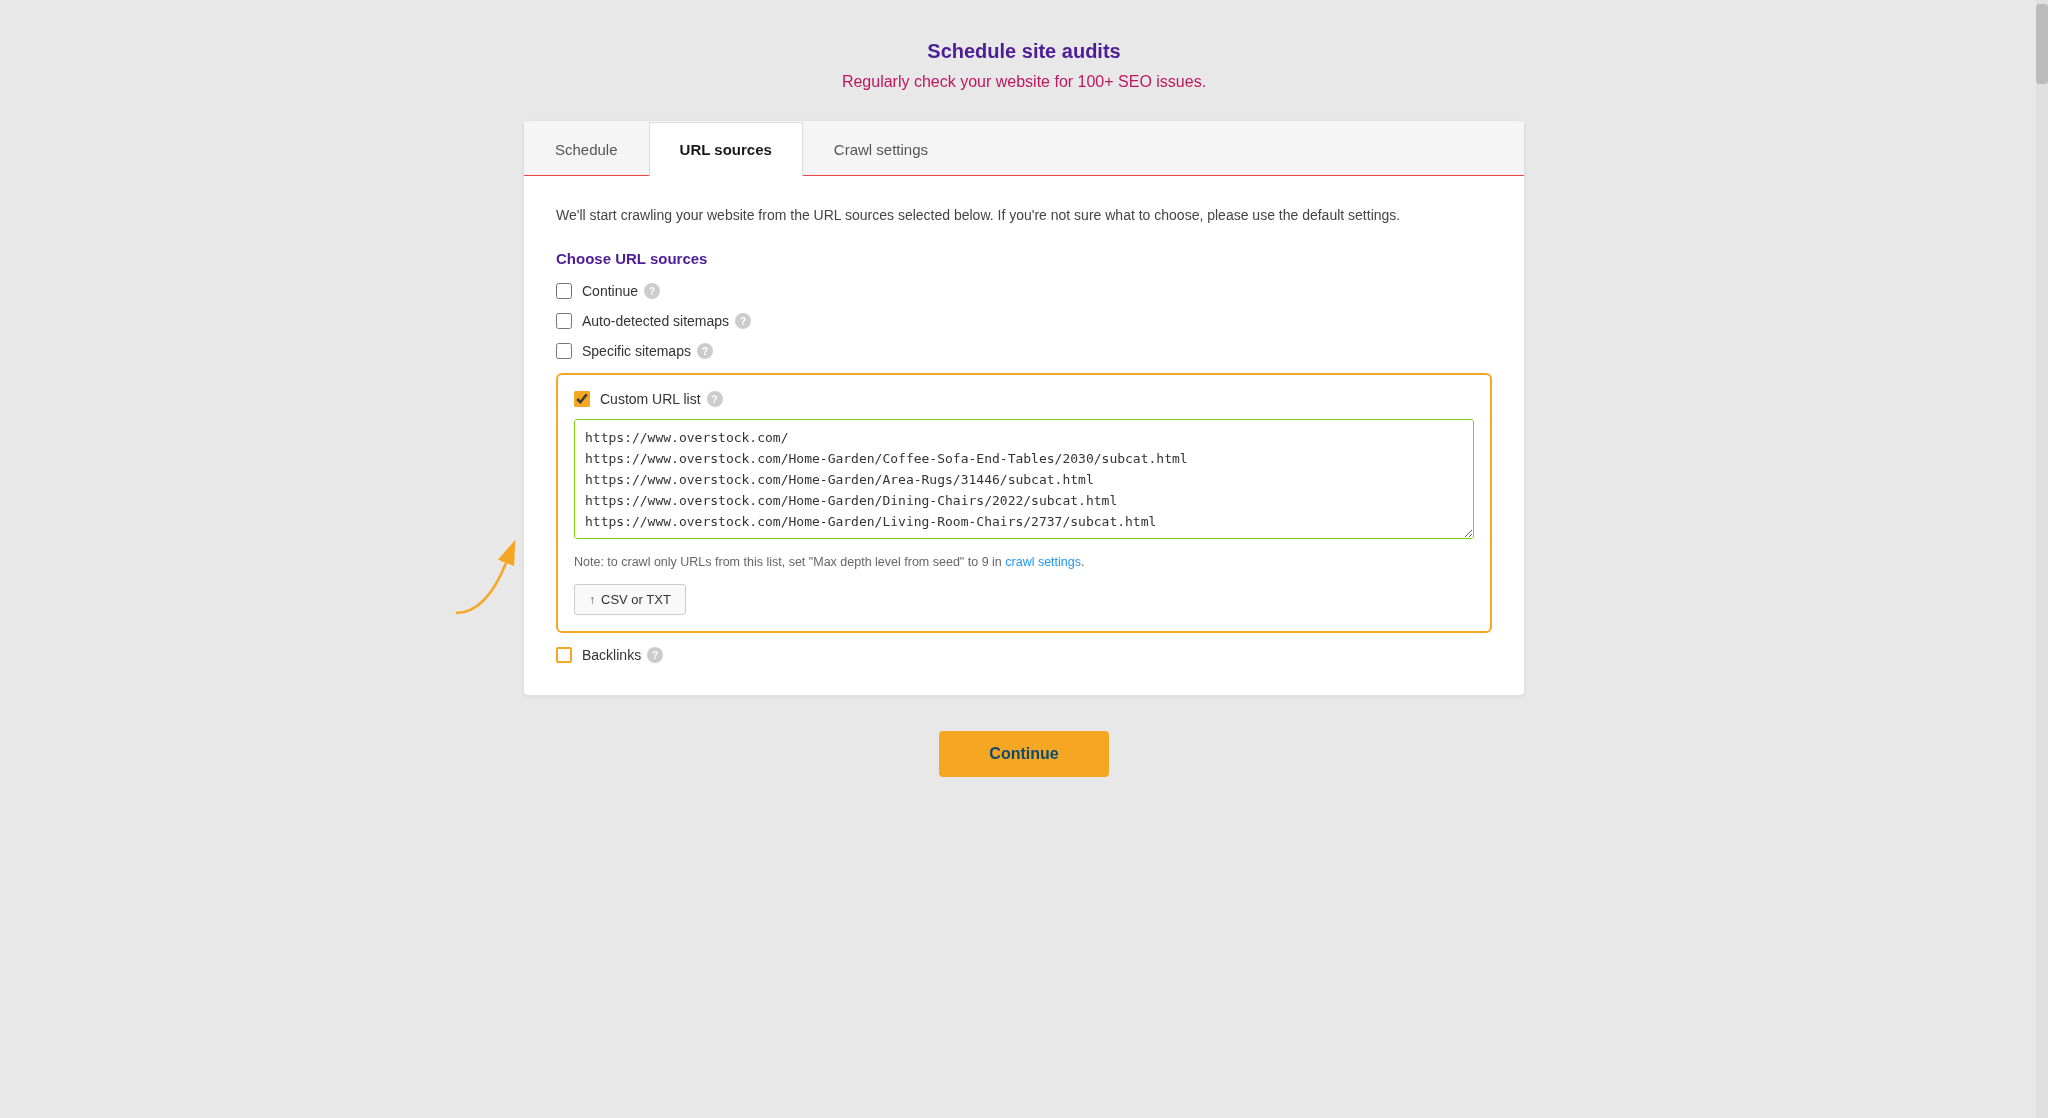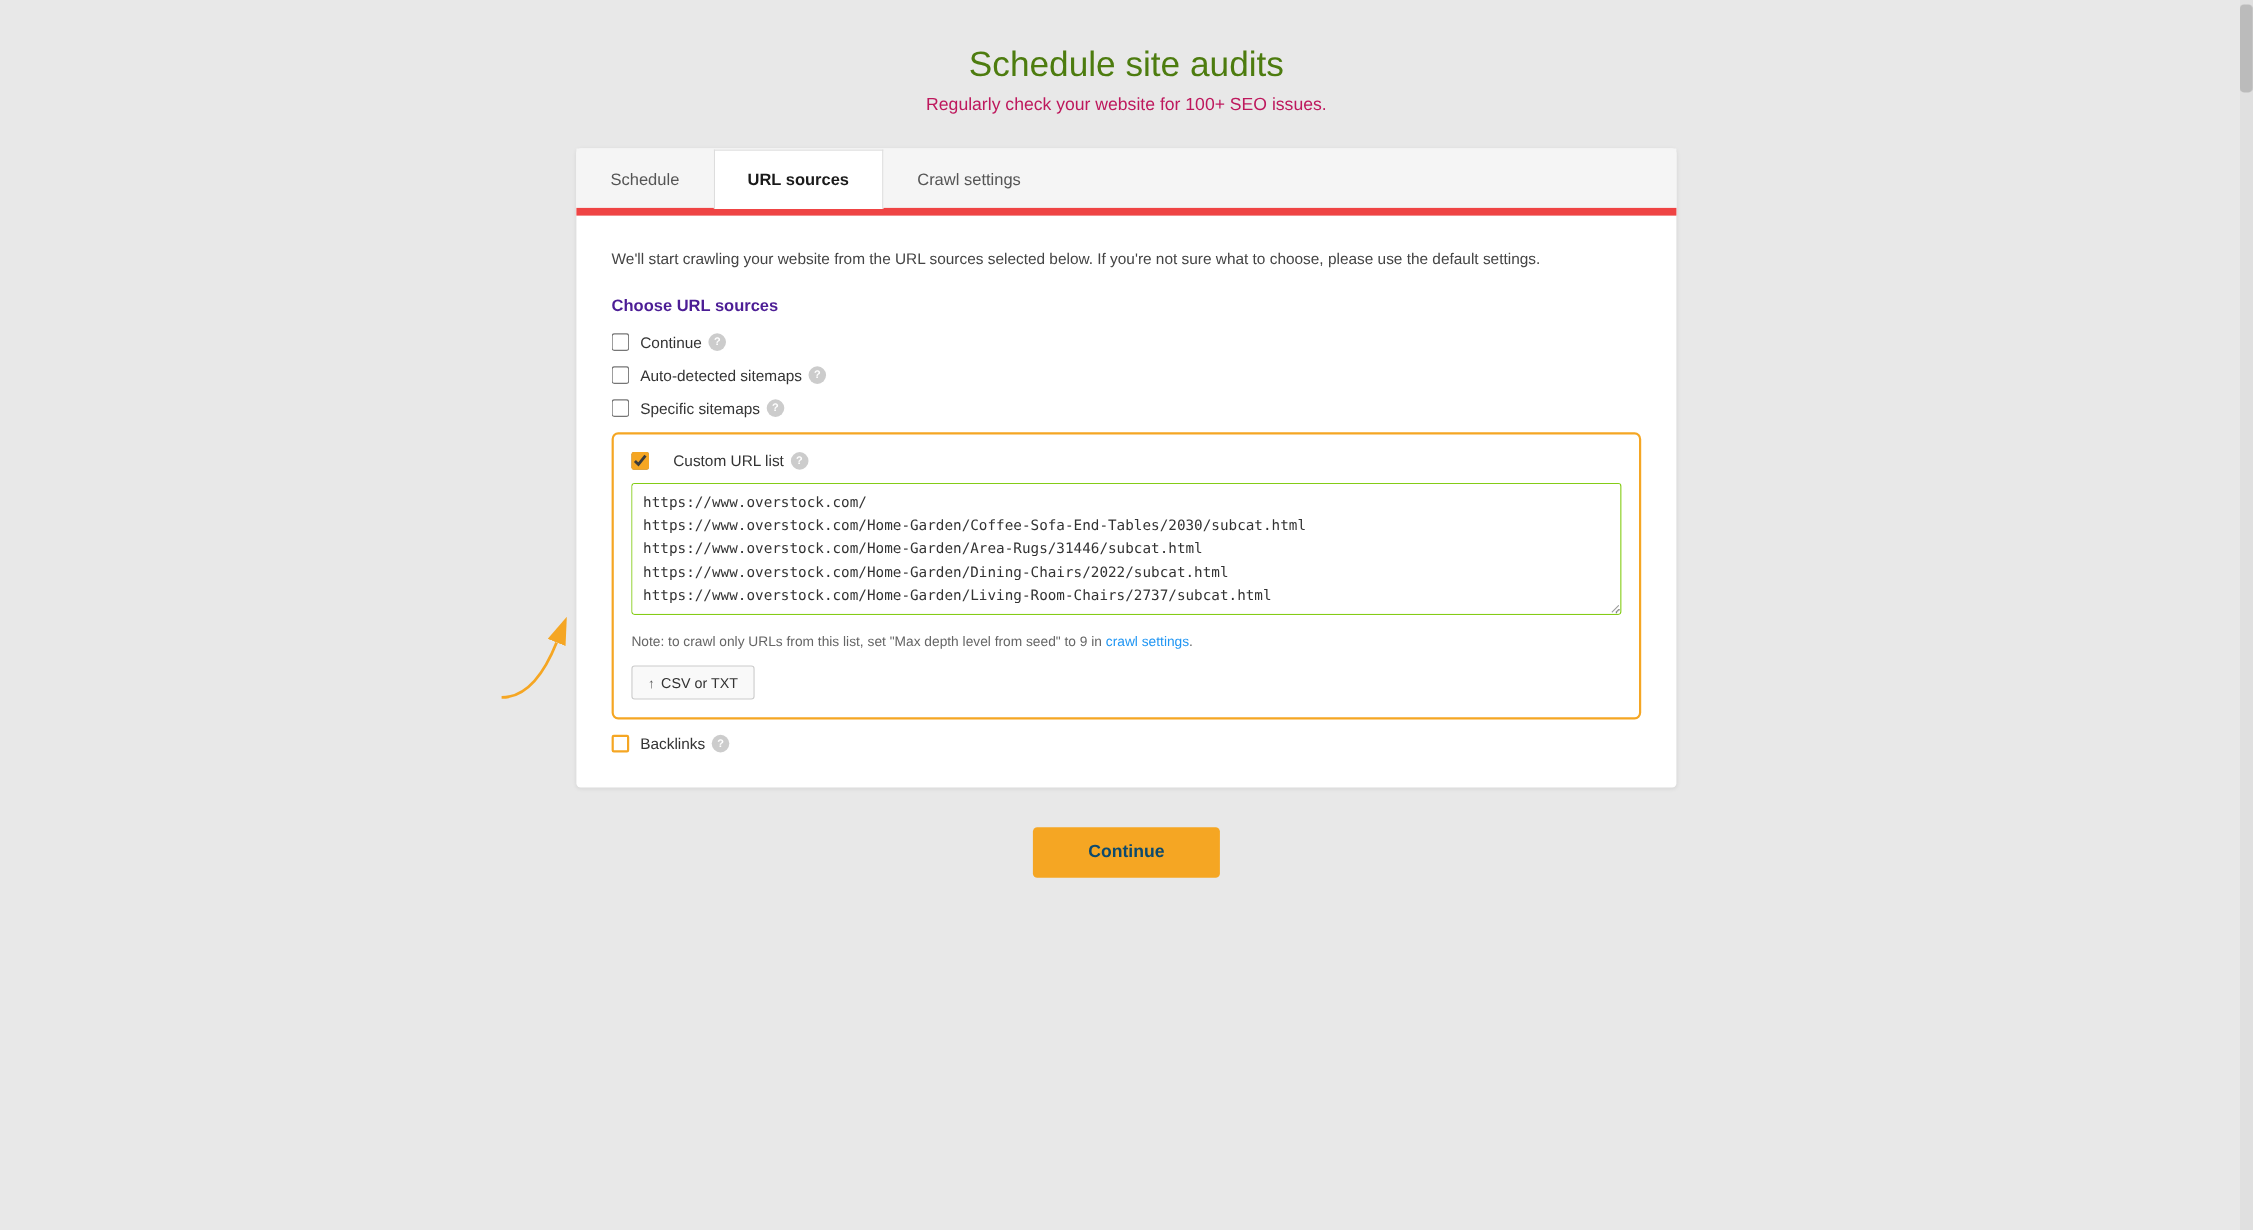--- a/index.html
+++ b/index.html
@@ -12,43 +12,43 @@
       align-items: center;
       padding: 40px 20px 80px;
     }
 
     .page-header {
       text-align: center;
       margin-bottom: 30px;
     }
 
     .page-title {
-      font-size: 32px;
-      font-weight: 400;
-      color: #4d7c0f;
+      font-size: 20px;
+      font-weight: 700;
+      color: #4c1d95;
       margin-bottom: 10px;
     }
 
     .page-subtitle {
       font-size: 16px;
       color: #be185d;
     }
 
     .card {
       background: #fff;
       border-radius: 4px;
       width: 100%;
       max-width: 1000px;
       box-shadow: 0 1px 4px rgba(0,0,0,0.08);
       overflow: visible;
     }
 
     .tabs {
       display: flex;
-      border-bottom: 7px solid #ef4444;
+      border-bottom: 1px solid #ef4444;
       background: #f5f5f5;
     }
 
     .tab {
       padding: 18px 30px;
       font-size: 15px;
       font-weight: 500;
       color: #555;
       cursor: pointer;
       border: 1px solid transparent;
@@ -125,21 +125,21 @@
       border: 2px solid #f5a623;
       border-radius: 6px;
       padding: 16px;
       margin-bottom: 14px;
       margin-top: 4px;
     }
 
     .custom-url-header {
       display: flex;
       align-items: center;
-      gap: 22px;
+      gap: 10px;
       margin-bottom: 12px;
     }
 
     .custom-url-header input[type="checkbox"] {
       width: 16px;
       height: 16px;
       cursor: pointer;
       accent-color: #f5a623;
     }
 

